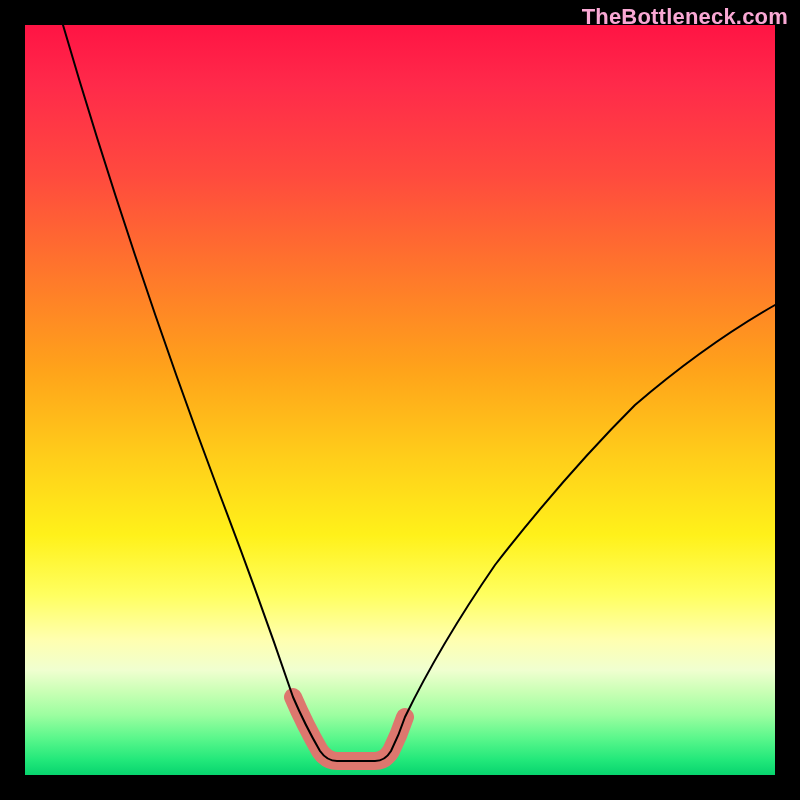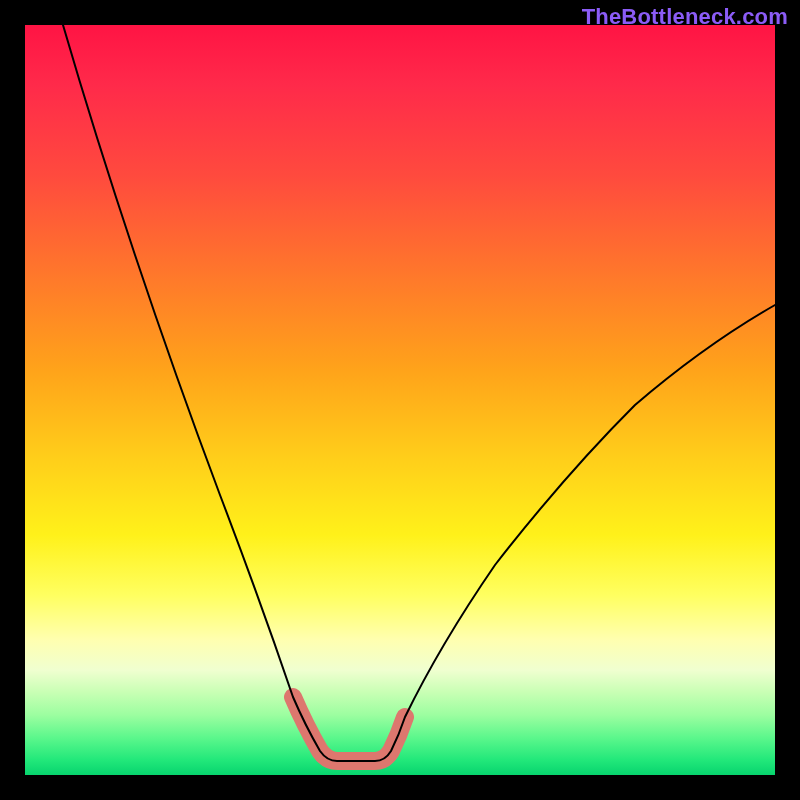--- a/index.html
+++ b/index.html
@@ -16,21 +16,21 @@
     left: 0;
     top: 0;
     width: 800px;
     height: 800px;
     background: #000;
   }
   .watermark {
     position: absolute;
     top: 4px;
     right: 12px;
-    color: #8b5cf6;
+    color: #f9a8d4;
     font-size: 22px;
     font-weight: 600;
     letter-spacing: 0.2px;
     user-select: none;
   }
   .plot {
     position: absolute;
     left: 25px;
     top: 25px;
     width: 750px;

